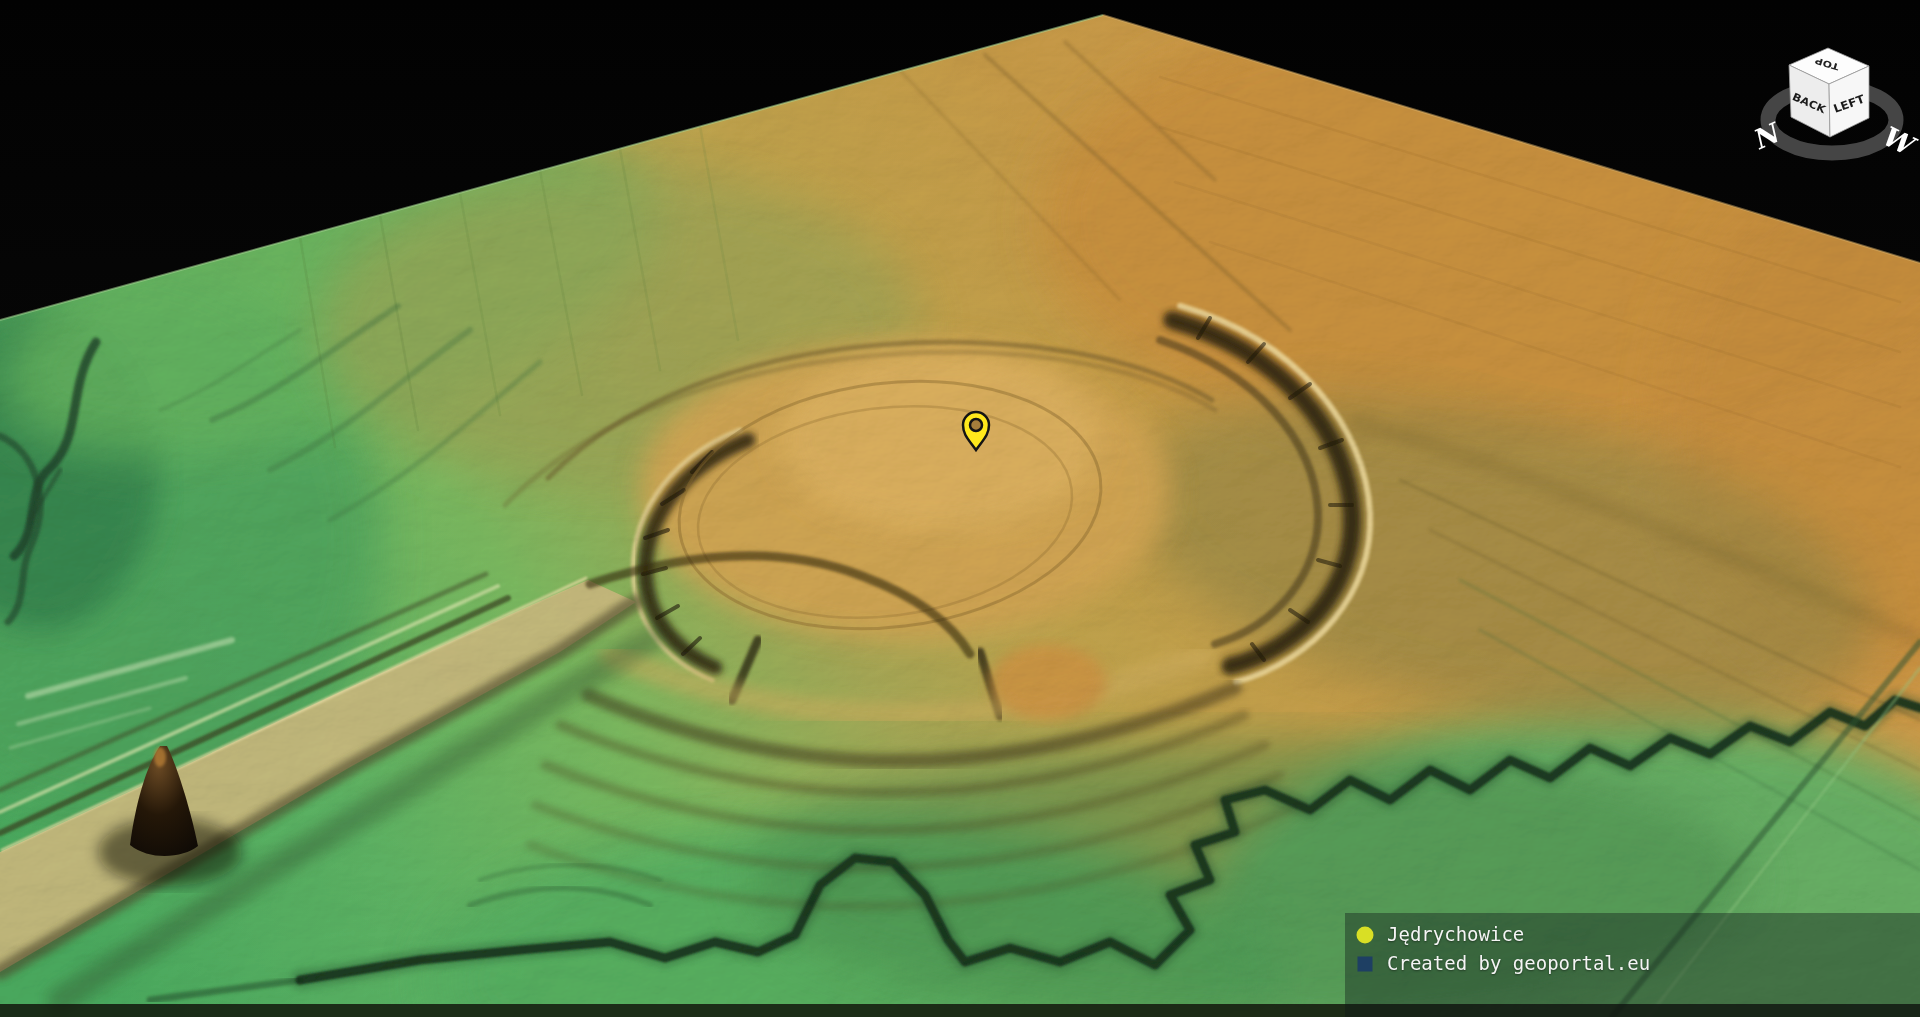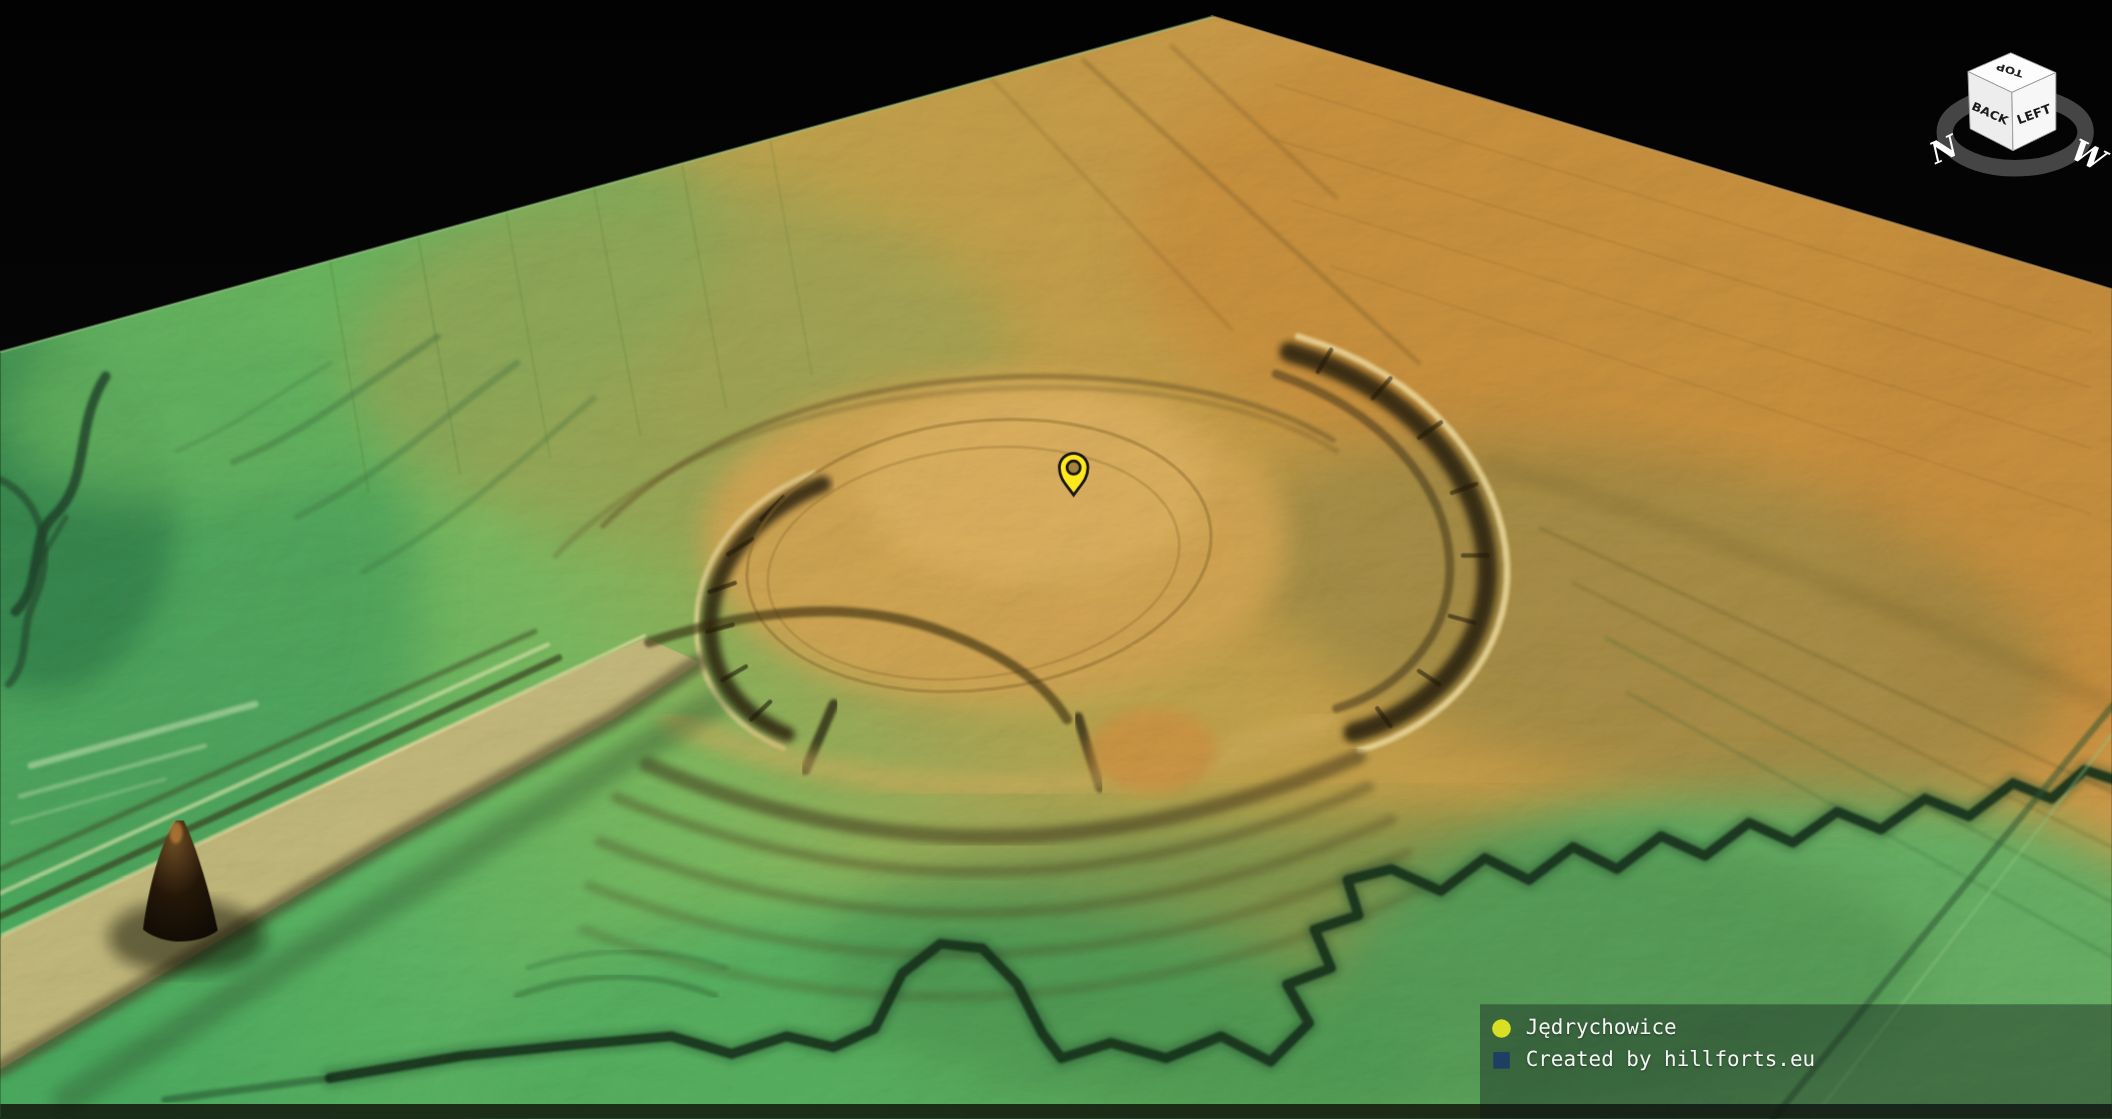--- a/index.html
+++ b/index.html
@@ -238,15 +238,15 @@
   <div class="legend-row">
     <svg width="18" height="18">
       <circle cx="9" cy="9" r="8.5" fill="#d9df25"></circle>
     </svg>
     <span class="legend-label">Jędrychowice</span>
   </div>
   <div class="legend-row">
     <svg width="18" height="18">
       <rect x="1.5" y="1.5" width="15" height="15" fill="#1e3f63"></rect>
     </svg>
-    <span class="legend-label">Created by hillforts.eu</span>
+    <span class="legend-label">Created by geoportal.eu</span>
   </div>
 </div>
 
 </body></html>

